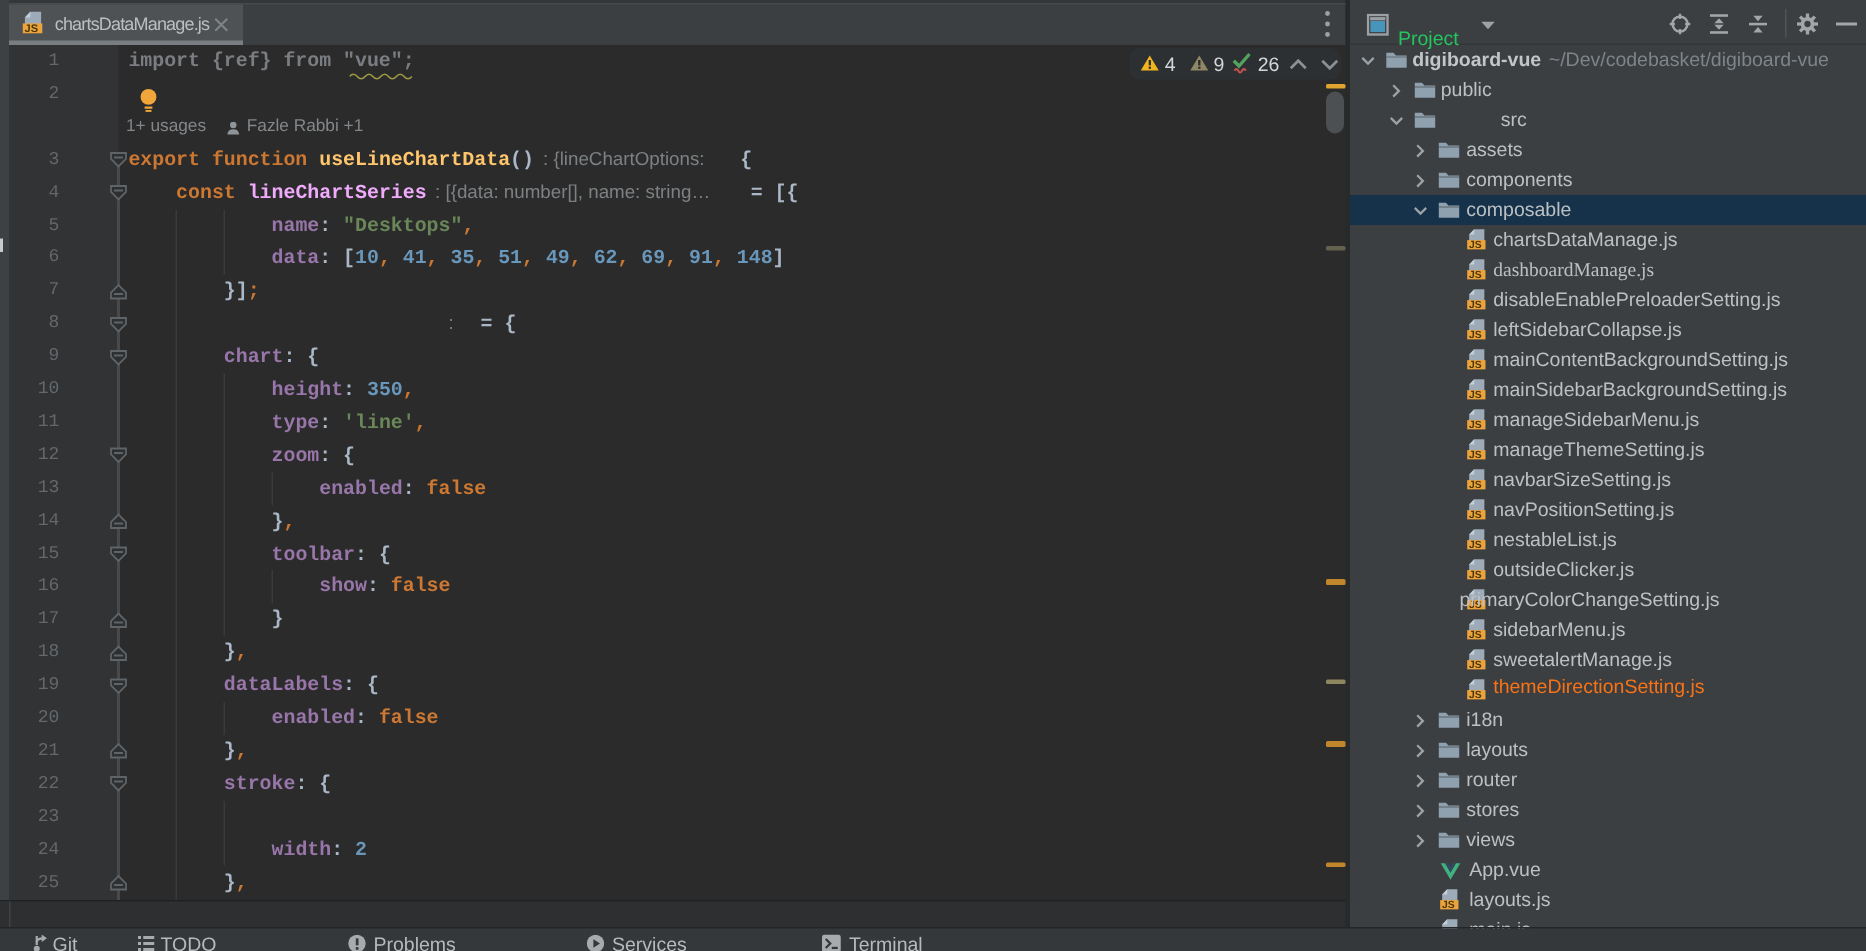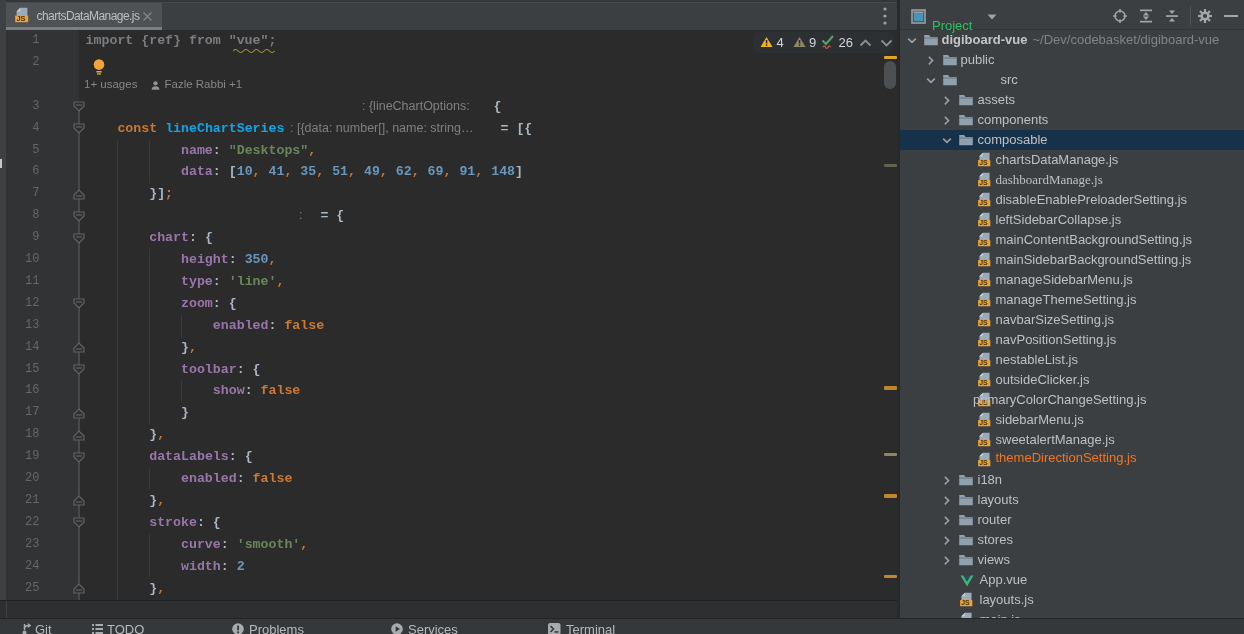--- a/index.html
+++ b/index.html
@@ -1,19 +1,19 @@
 <!DOCTYPE html>
 <html><head><meta charset="utf-8"><style>
 
 *{margin:0;padding:0;box-sizing:border-box}
 body{width:1244px;height:634px;overflow:hidden;background:#2b2b2b;font-family:"Liberation Sans",sans-serif;-webkit-font-smoothing:antialiased}
 .abs{position:absolute}
 #root{position:relative;width:1244px;height:634px;overflow:hidden}
 .cl{position:absolute;left:85.6px;height:21.9px;line-height:21.9px;font-family:"Liberation Mono",monospace;font-size:13.25px;font-weight:bold;white-space:pre;letter-spacing:0}
-.cl .k{color:#cc7832}.cl .f{color:#ffc66d}.cl .v{color:#0ea5e9}.cl .p{color:#a9b7c6}
+.cl .k{color:#cc7832}.cl .f{color:#ffc66d}.cl .v{color:#f0abfc}.cl .p{color:#a9b7c6}
 .cl .o{color:#9876aa}.cl .s{color:#6a8759}.cl .n{color:#6897bb}.cl .g{color:#7a7e82}
 .ln{position:absolute;left:0;width:39.5px;text-align:right;height:21.9px;line-height:21.9px;font-family:"Liberation Mono",monospace;font-size:12px;color:#64686b}
 .inlay{position:absolute;font-size:12.5px;color:#7d8184;height:21.9px;line-height:21.9px;white-space:pre}
 .mono-abs{position:absolute;height:21.9px;line-height:21.9px;font-family:"Liberation Mono",monospace;font-size:13.25px;font-weight:bold;white-space:pre}
 .guide{position:absolute;width:1px;background:#3a3a3a}
 .tlab{position:absolute;top:0;height:20px;line-height:20px;font-size:13px;color:#bcc0c3;white-space:pre}
 .mark{position:absolute;left:883.5px;width:13px;height:3px;border-radius:1px}
 </style></head><body>
 <div id="root">
 
@@ -130,39 +130,39 @@
     </svg>
 <div class="guide" style="left:116.5px;top:139.5px;height:460.5px"></div>
 <div class="guide" style="left:148.5px;top:139.5px;height:43.8px"></div>
 <div class="guide" style="left:148.5px;top:249.0px;height:175.2px"></div>
 <div class="guide" style="left:180.5px;top:314.7px;height:21.9px"></div>
 <div class="guide" style="left:180.5px;top:380.4px;height:21.9px"></div>
 <div class="guide" style="left:148.5px;top:468.0px;height:21.9px"></div>
 <div class="guide" style="left:148.5px;top:533.7px;height:43.8px"></div>
 <div class="cl" style="top:30.0px"><span class="g">import {ref} from "vue";</span></div>
 <div class="cl" style="top:51.9px"></div>
+<div class="cl" style="top:95.7px"><span class="k">export function </span><span class="f">useLineChartData</span><span class="p">()</span></div>
 <div class="cl" style="top:117.6px"><span class="p">    </span><span class="k">const </span><span class="v">lineChartSeries</span></div>
 <div class="cl" style="top:139.5px"><span class="p">            </span><span class="o">name</span><span class="p">: </span><span class="s">"Desktops"</span><span class="k">,</span></div>
 <div class="cl" style="top:161.4px"><span class="p">            </span><span class="o">data</span><span class="p">: [</span><span class="n">10</span><span class="k">, </span><span class="n">41</span><span class="k">, </span><span class="n">35</span><span class="k">, </span><span class="n">51</span><span class="k">, </span><span class="n">49</span><span class="k">, </span><span class="n">62</span><span class="k">, </span><span class="n">69</span><span class="k">, </span><span class="n">91</span><span class="k">, </span><span class="n">148</span><span class="p">]</span></div>
 <div class="cl" style="top:183.3px"><span class="p">        }]</span><span class="k">;</span></div>
 <div class="cl" style="top:227.1px"><span class="p">        </span><span class="o">chart</span><span class="p">: {</span></div>
 <div class="cl" style="top:249.0px"><span class="p">            </span><span class="o">height</span><span class="p">: </span><span class="n">350</span><span class="k">,</span></div>
 <div class="cl" style="top:270.9px"><span class="p">            </span><span class="o">type</span><span class="p">: </span><span class="s">'line'</span><span class="k">,</span></div>
 <div class="cl" style="top:292.8px"><span class="p">            </span><span class="o">zoom</span><span class="p">: {</span></div>
 <div class="cl" style="top:314.7px"><span class="p">                </span><span class="o">enabled</span><span class="p">: </span><span class="k">false</span></div>
 <div class="cl" style="top:336.6px"><span class="p">            }</span><span class="k">,</span></div>
 <div class="cl" style="top:358.5px"><span class="p">            </span><span class="o">toolbar</span><span class="p">: {</span></div>
 <div class="cl" style="top:380.4px"><span class="p">                </span><span class="o">show</span><span class="p">: </span><span class="k">false</span></div>
 <div class="cl" style="top:402.3px"><span class="p">            }</span></div>
 <div class="cl" style="top:424.2px"><span class="p">        }</span><span class="k">,</span></div>
 <div class="cl" style="top:446.1px"><span class="p">        </span><span class="o">dataLabels</span><span class="p">: {</span></div>
 <div class="cl" style="top:468.0px"><span class="p">            </span><span class="o">enabled</span><span class="p">: </span><span class="k">false</span></div>
 <div class="cl" style="top:489.9px"><span class="p">        }</span><span class="k">,</span></div>
 <div class="cl" style="top:511.8px"><span class="p">        </span><span class="o">stroke</span><span class="p">: {</span></div>
-<div class="cl" style="top:533.7px"><span class="p">            </span><span class="o">curve</span><span class="p">: </span><span class="s">'smooth'</span><span class="k">,</span></div>
 <div class="cl" style="top:555.6px"><span class="p">            </span><span class="o">width</span><span class="p">: </span><span class="n">2</span></div>
 <div class="cl" style="top:577.5px"><span class="p">        }</span><span class="k">,</span></div>
 <div class="inlay" style="left:362px;top:95.7px">: {lineChartOptions:</div>
 <div class="mono-abs" style="left:493.5px;top:95.7px;color:#a9b7c6">{</div>
 <div class="inlay" style="left:290px;top:117.6px">: [{data: number[], name: string…</div>
 <div class="mono-abs" style="left:500.5px;top:117.6px;color:#a9b7c6">= [{</div>
 <div class="inlay" style="left:299px;top:205.2px">:</div>
 <div class="mono-abs" style="left:320.4px;top:205.2px;color:#a9b7c6">= {</div>
 <svg class="abs" style="left:233px;top:48px" width="43" height="6" viewBox="0 0 43 6">
       <path d="M0 3 Q 2.6 0 5.2 3 T 10.4 3 T 15.6 3 T 20.8 3 T 26 3 T 31.2 3 T 36.4 3 T 41.6 3" stroke="#9d9842" stroke-width="1.1" fill="none"></path>

